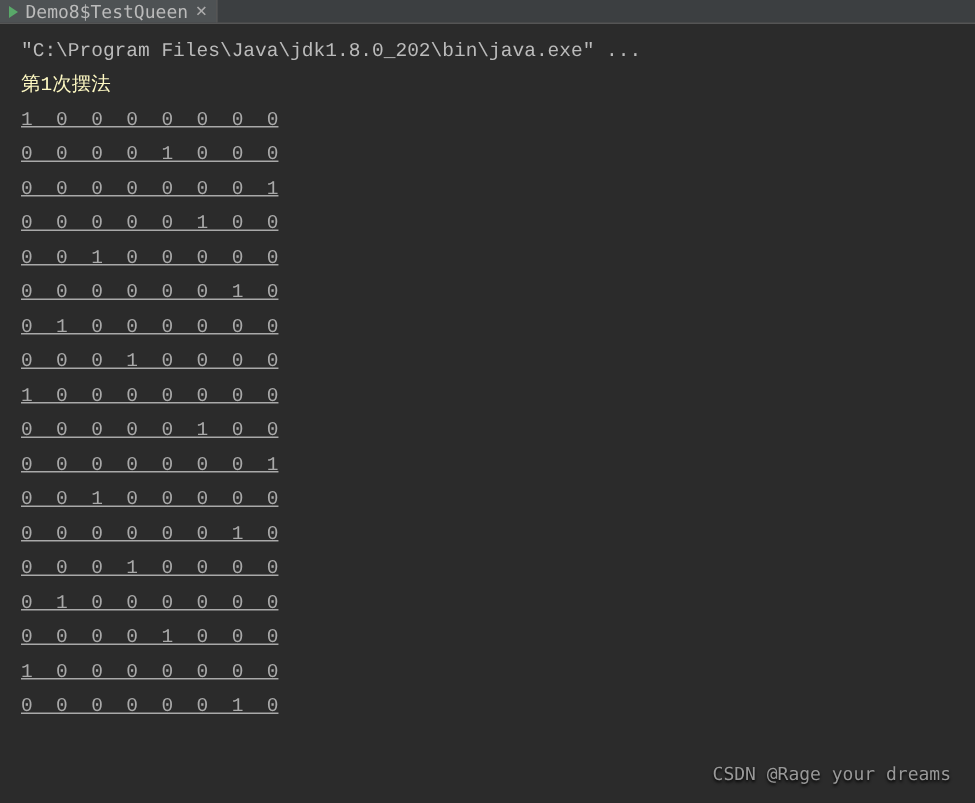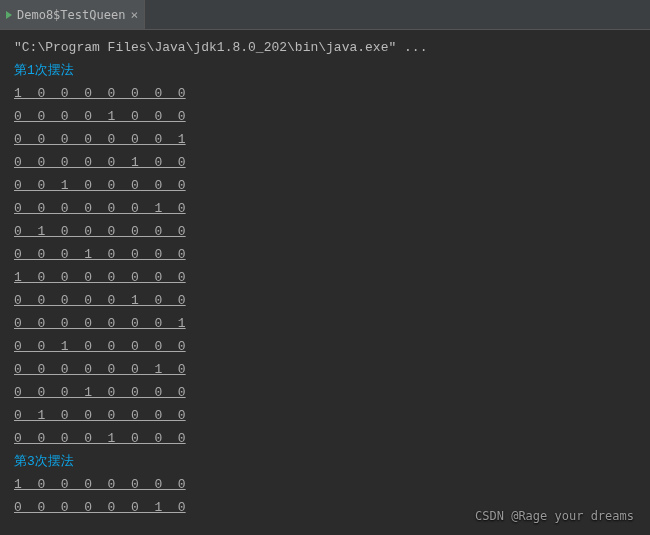--- a/index.html
+++ b/index.html
@@ -5,21 +5,21 @@
     * { margin: 0; padding: 0; box-sizing: border-box; }
     body {
       width: 650px;
       height: 535px;
       background: #2b2b2b;
       font-family: "Microsoft YaHei", Consolas, monospace;
       overflow: hidden;
       position: relative;
     }
     .tab-bar {
-      height: 30px;
+      height: 16px;
       background: #3c3f41;
       border-bottom: 1px solid #555;
       display: flex;
       align-items: stretch;
     }
     .tab {
       display: flex;
       align-items: center;
       background: #4e5254;
       padding: 0 6px 0 6px;
@@ -45,21 +45,21 @@
       padding: 6px 12px 0 14px;
       font-size: 13px;
       color: #a9a9a9;
       line-height: 23px;
       font-family: Consolas, "Courier New", monospace;
     }
     .cmd-line {
       color: #bbbbbb;
     }
     .label-line {
-      color: #0ea5e9;
+      color: #fef9c3;
     }
     .row {
       letter-spacing: 0;
       white-space: pre;
       text-decoration: underline;
     }
     .watermark {
       position: absolute;
       right: 16px;
       bottom: 12px;
@@ -93,19 +93,18 @@
       <div class="row">0  1  0  0  0  0  0  0</div>
       <div class="row">0  0  0  1  0  0  0  0</div>
       <div class="row">1  0  0  0  0  0  0  0</div>
       <div class="row">0  0  0  0  0  1  0  0</div>
       <div class="row">0  0  0  0  0  0  0  1</div>
       <div class="row">0  0  1  0  0  0  0  0</div>
       <div class="row">0  0  0  0  0  0  1  0</div>
       <div class="row">0  0  0  1  0  0  0  0</div>
       <div class="row">0  1  0  0  0  0  0  0</div>
       <div class="row">0  0  0  0  1  0  0  0</div>
-      <div class="label-line">第3次摆法</div>
       <div class="row">1  0  0  0  0  0  0  0</div>
       <div class="row">0  0  0  0  0  0  1  0</div>
     </div>
 </div>
 
 <div class="watermark">CSDN @Rage your dreams</div>
 
 </body></html>

